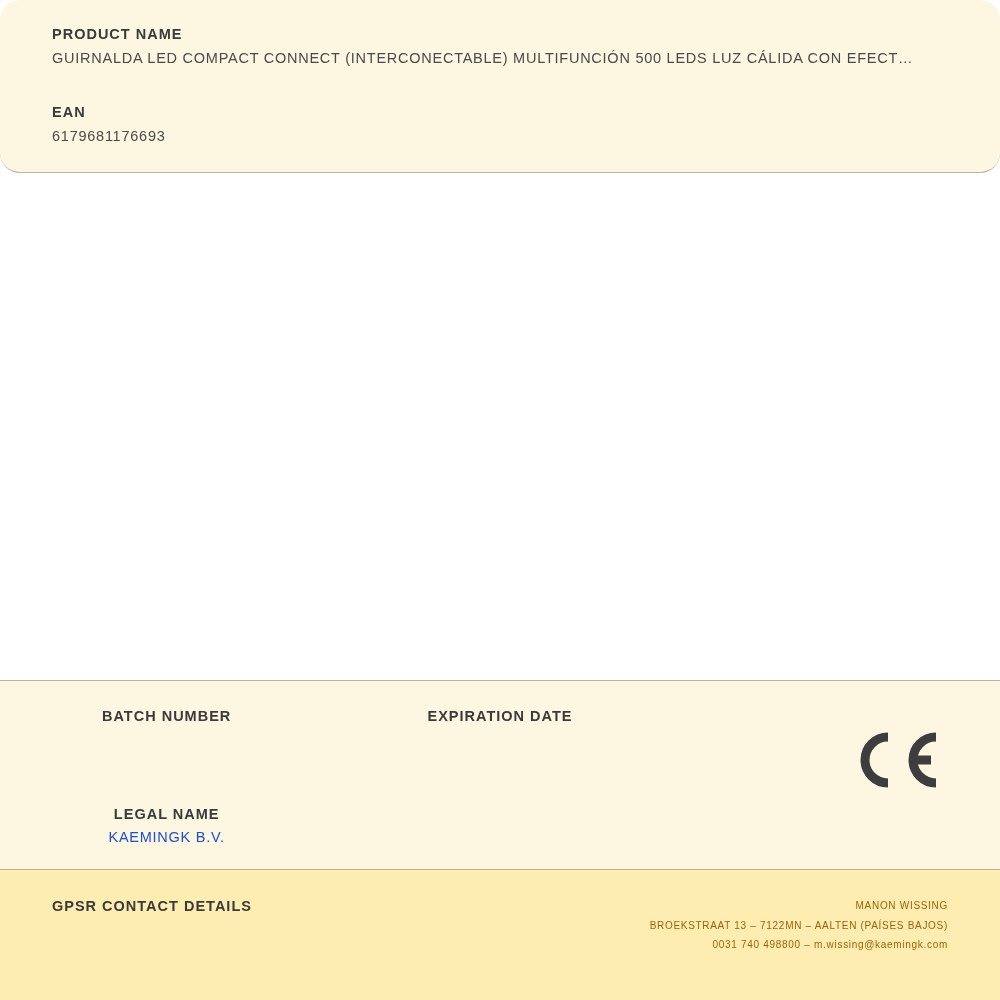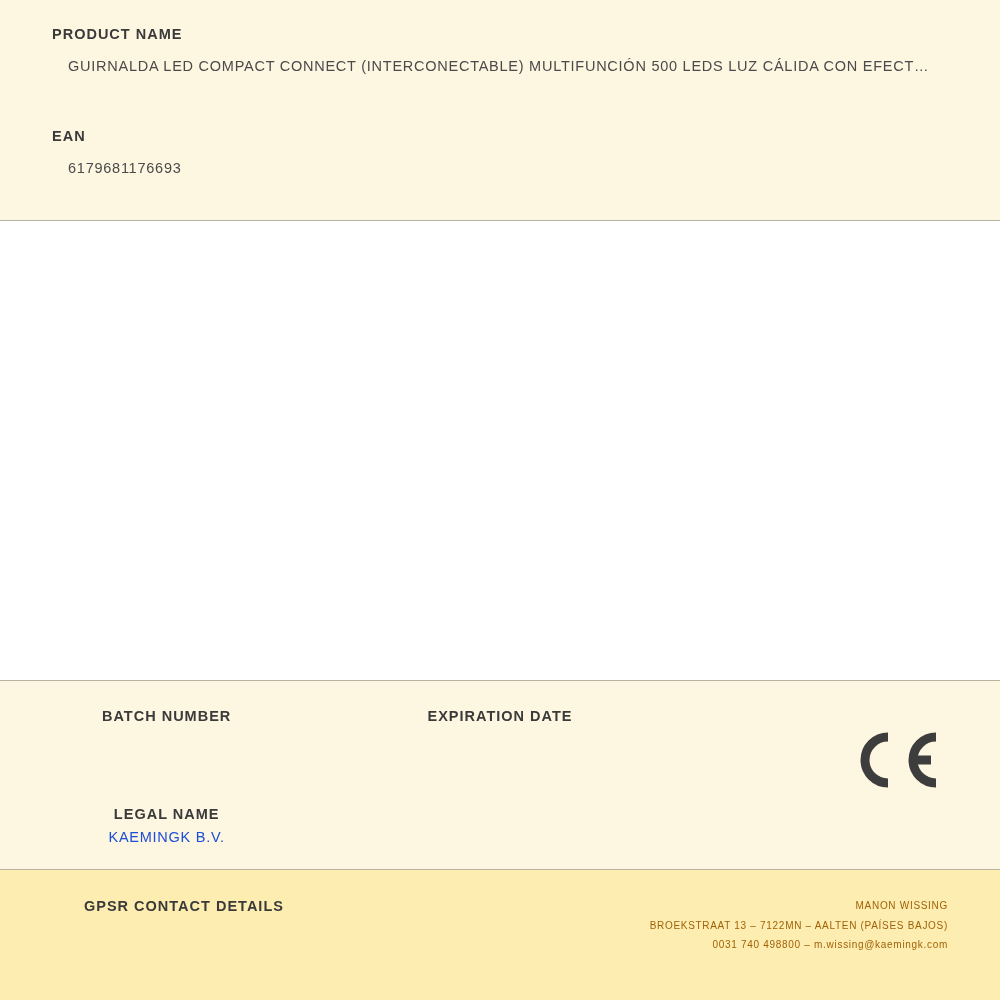--- a/index.html
+++ b/index.html
@@ -22,37 +22,38 @@
     display: flex;
     flex-direction: column;
   }
 
   
   .top-block {
     background: #fdf6e1;
     padding: 26px 52px 28px 52px;
     box-sizing: border-box;
     border-bottom: 1px solid #b9b3a2;
+    border-radius: 20px;
   }
 
   .field-label {
     font-size: 14.5px;
     font-weight: 700;
     letter-spacing: 1.0px;
     color: #3a3a3a;
     text-transform: uppercase;
     margin: 0 0 8px 0;
   }
 
   .field-value {
     font-size: 14.5px;
     font-weight: 400;
     letter-spacing: 0.75px;
     color: #4a4a4a;
-    margin: 16px;
+    margin: 0;
     white-space: nowrap;
     overflow: hidden;
     text-overflow: ellipsis;
   }
 
   .field-value.upper {
     text-transform: uppercase;
   }
 
   .block-gap {
@@ -112,21 +113,21 @@
     position: absolute;
     right: 60px;
     top: 48px;
     width: 90px;
     height: 62px;
   }
 
   
   .gpsr-block {
     background: #fdedb0;
-    padding: 26px 52px 22px 84px;
+    padding: 26px 52px 22px 52px;
     box-sizing: border-box;
     display: flex;
     justify-content: space-between;
     align-items: flex-start;
     min-height: 130px;
   }
 
   .gpsr-label {
     font-size: 14.5px;
     font-weight: 700;

